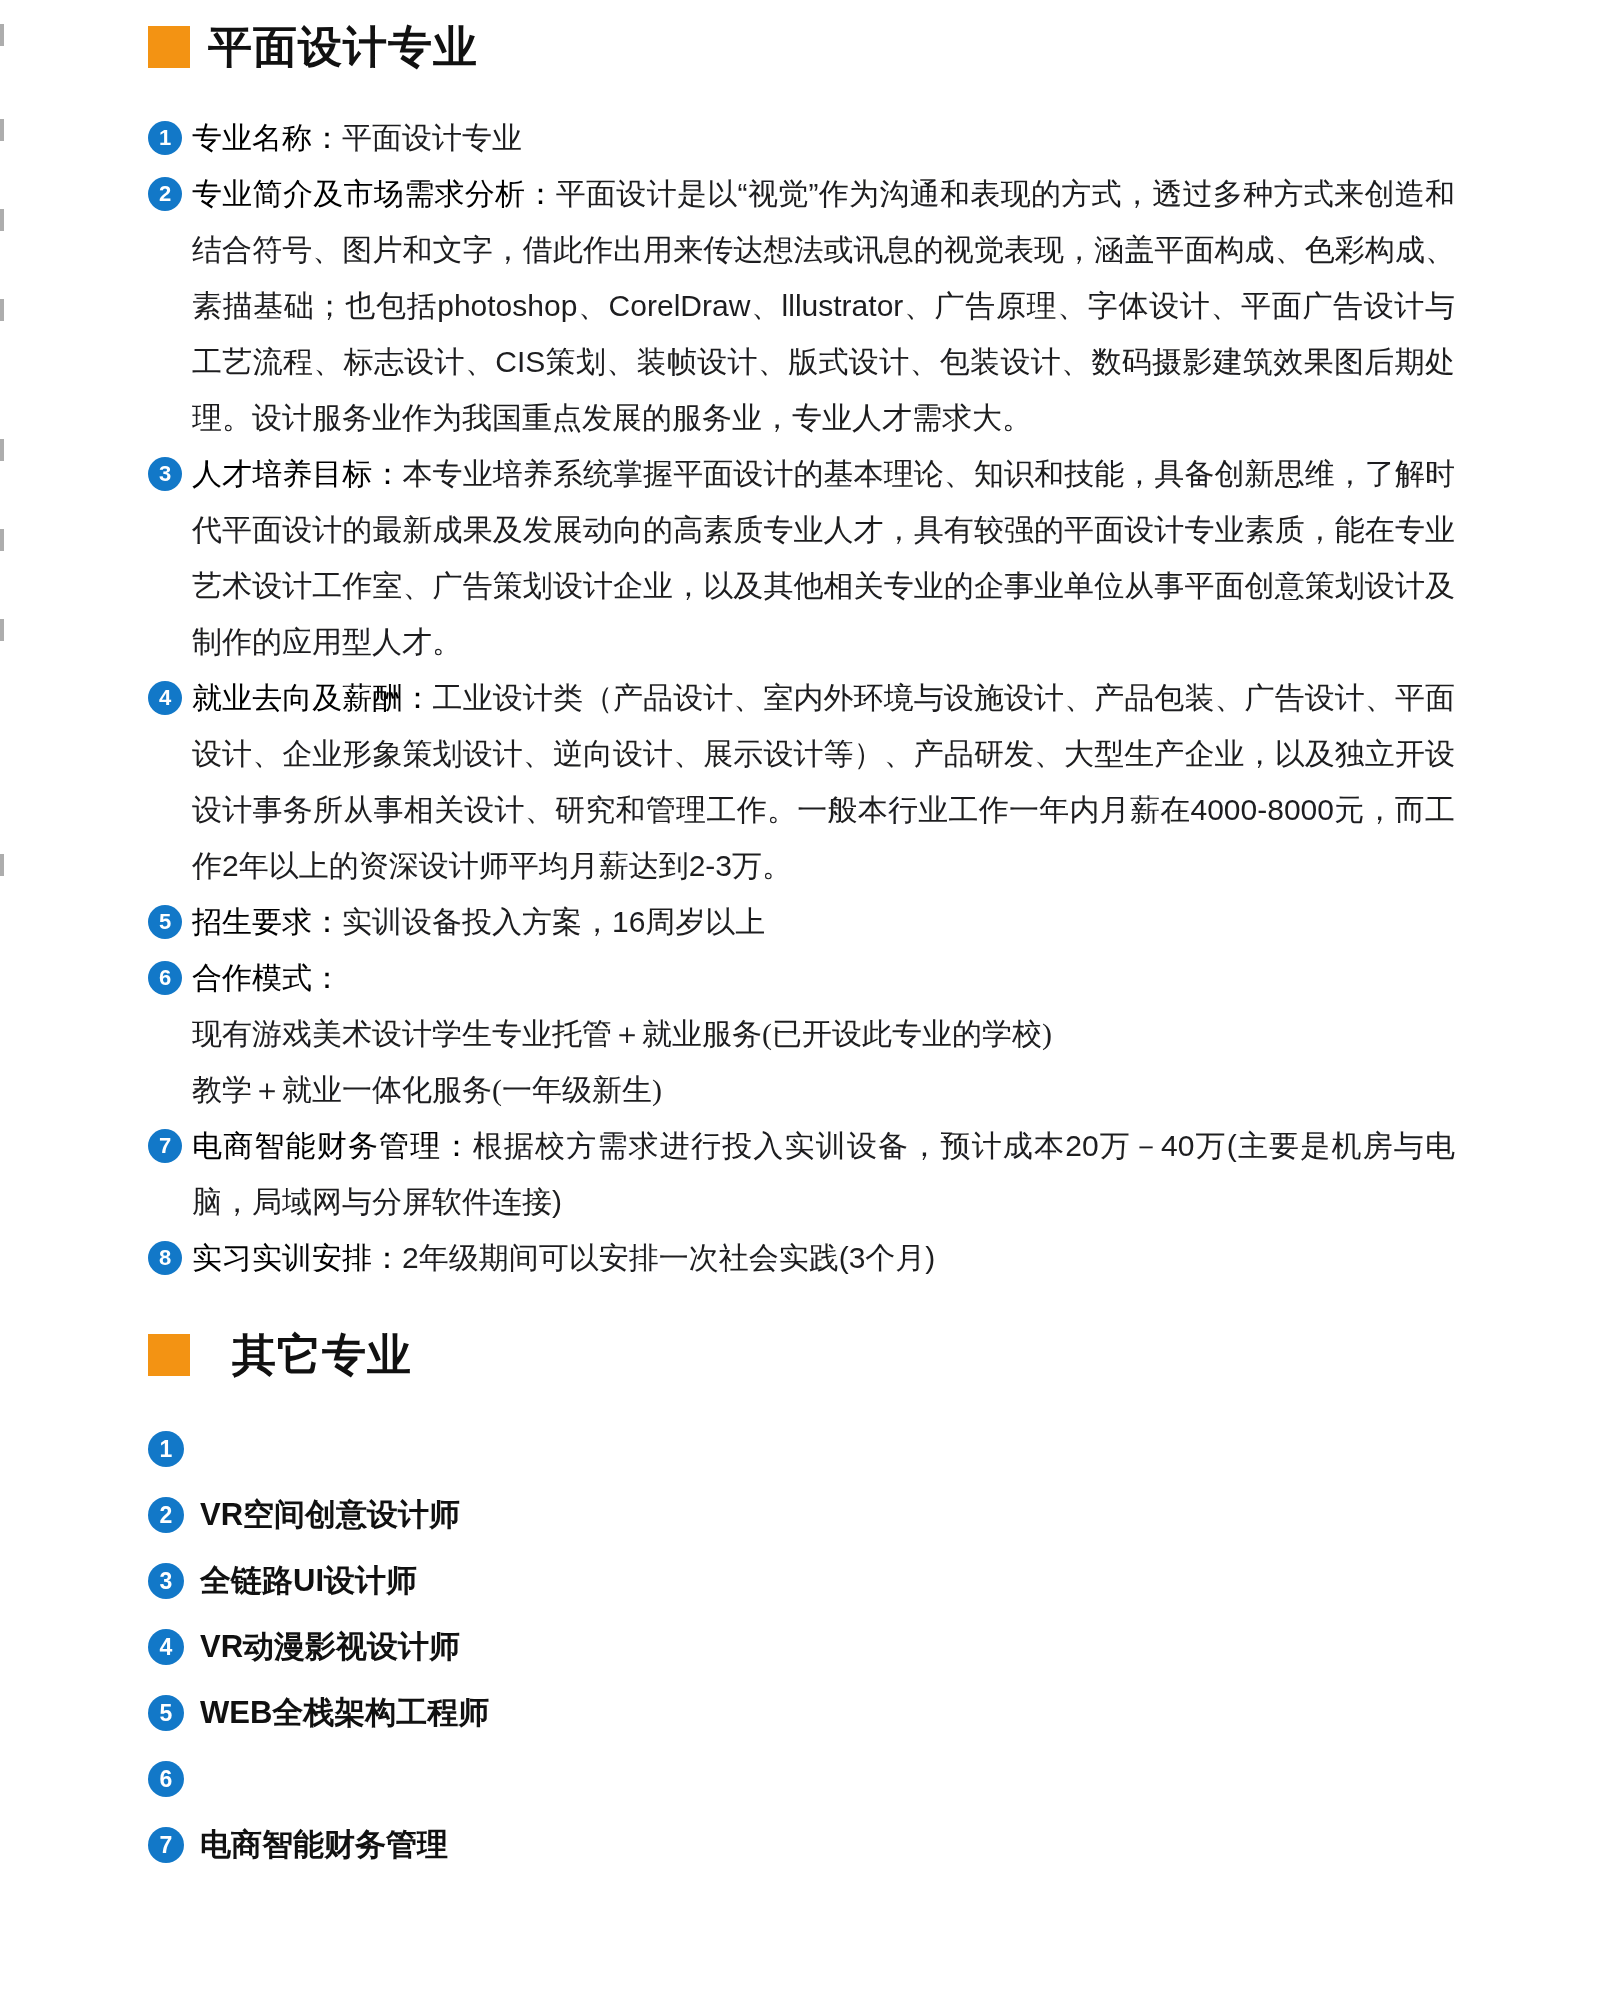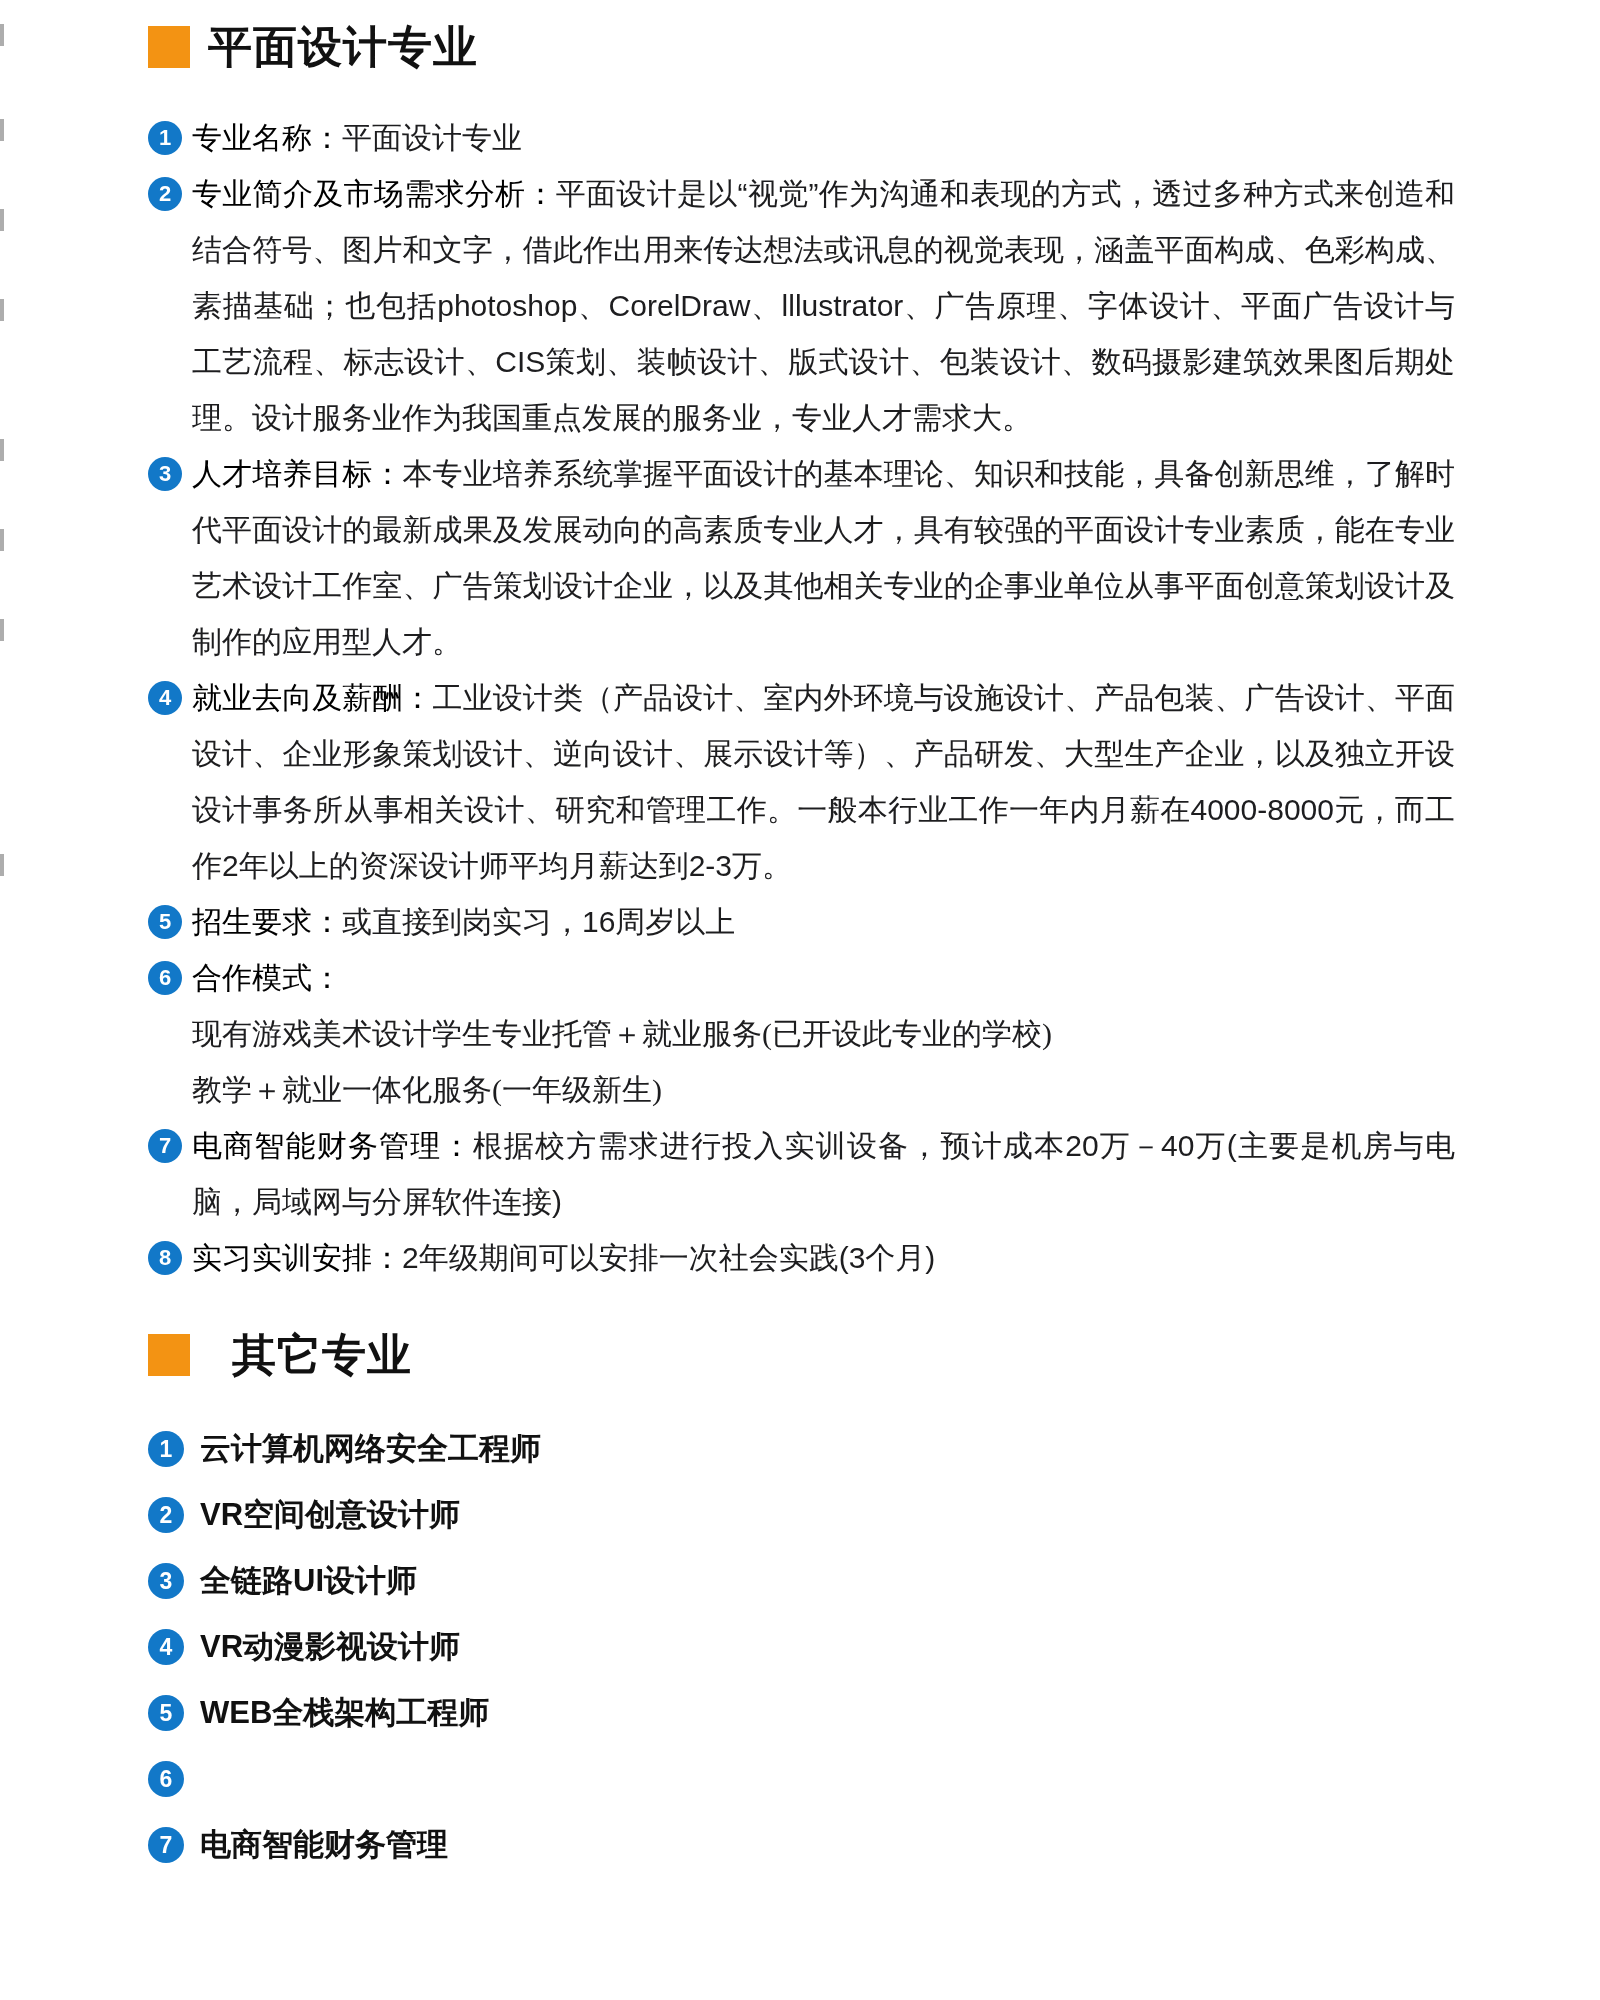--- a/index.html
+++ b/index.html
@@ -76,21 +76,21 @@
     <div class="s1-item">
       <span class="num">4</span>
       <div class="itext">
         <span class="lbl">就业去向及薪酬：</span><span>工业设计类（产品设计、室内外环境与设施设计、产品包装、广告设计、平面设计、企业形象策划设计、逆向设计、展示设计等）、产品研发、大型生产企业，以及独立开设设计事务所从事相关设计、研究和管理工作。一般本行业工作一年内月薪在4000-8000元，而工作2年以上的资深设计师平均月薪达到2-3万。</span>
       </div>
     </div>
 
     <div class="s1-item">
       <span class="num">5</span>
       <div class="itext">
-        <span class="lbl">招生要求：</span><span>或直接到岗实习，16周岁以上</span>
+        <span class="lbl">招生要求：</span><span>实训设备投入方案，16周岁以上</span>
       </div>
     </div>
 
     <div class="s1-item">
       <span class="num">6</span>
       <div class="itext">
         <span class="lbl">合作模式：</span>
         <div class="subline">现有游戏美术设计学生专业托管＋就业服务(已开设此专业的学校)</div>
         <div class="subline">教学＋就业一体化服务(一年级新生)</div>
       </div>
@@ -114,21 +114,20 @@
 
   <div class="heading h2">
     <span class="sq"></span>
     <span class="ttl">其它专业</span>
   </div>
 
   <div class="s2-list">
 
     <div class="s2-item">
       <span class="num2">1</span>
-      <span class="s2lbl">云计算机网络安全工程师</span>
     </div>
 
     <div class="s2-item">
       <span class="num2">2</span>
       <span class="s2lbl">VR空间创意设计师</span>
     </div>
 
     <div class="s2-item">
       <span class="num2">3</span>
       <span class="s2lbl">全链路UI设计师</span>

